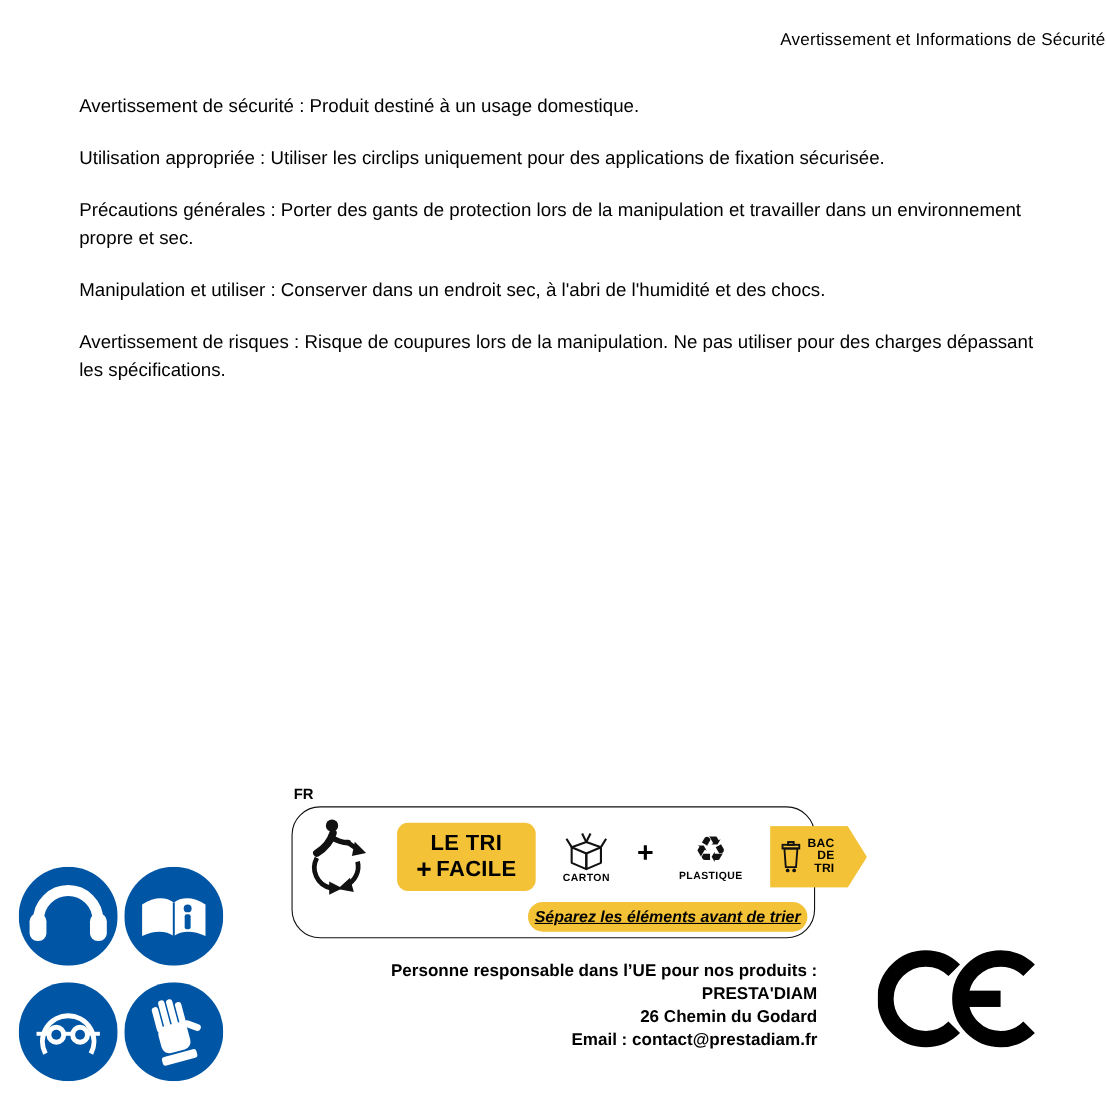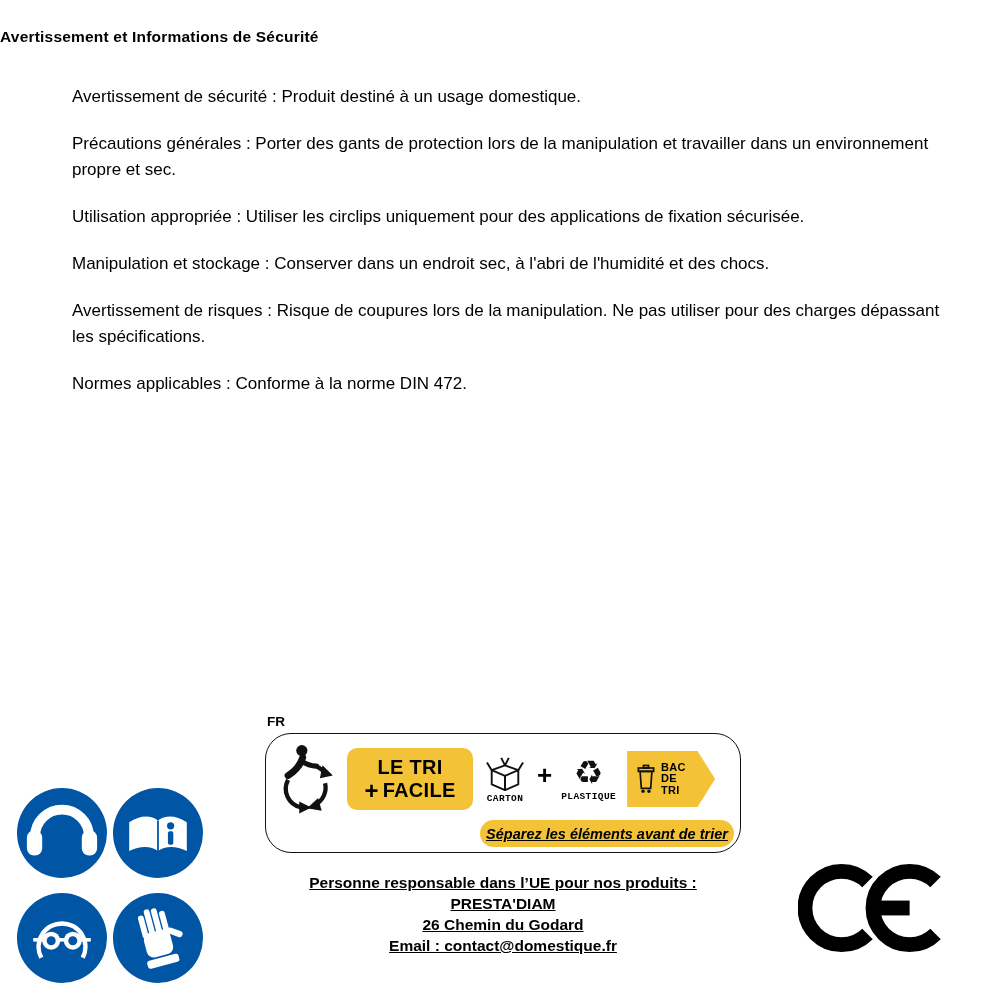--- a/index.html
+++ b/index.html
@@ -1,81 +1,80 @@
 <!DOCTYPE html>
 <html><head>
 <meta charset="utf-8">
 <style>
   html,body{margin:0;padding:0;background:#fff;}
   .page{
     position:relative;width:1005px;height:1005px;background:#ffffff;
     font-family:"Liberation Sans",sans-serif;color:#000;overflow:hidden;
   }
   .title{
-    position:absolute;top:28px;left:0;width:100%;text-align:left;
-    font-size:15.5px;font-weight:bold;margin:0;letter-spacing:.2px;
+    position:absolute;top:28px;left:0;width:100%;text-align:right;
+    font-size:15.5px;font-weight:normal;margin:0;letter-spacing:.2px;
   }
   .body-text{position:absolute;top:84px;left:72px;width:868px;}
   .body-text p{margin:0 0 21px 0;font-size:17px;line-height:26px;}
 
   
   .m-icon{position:absolute;width:90px;height:90px;}
 
   
   .fr-code{position:absolute;left:267px;top:714px;font-size:13.5px;font-weight:bold;}
   .sort-label{
     position:absolute;left:265px;top:733px;width:476px;height:120px;
     background:#fff;border:1.5px solid #111;border-radius:26px;box-sizing:border-box;
   }
-  .label-row{display:flex;align-items:center;height:82px;padding:4px 4px 0 10px;gap:9px;}
+  .label-row{display:flex;align-items:center;height:82px;padding:4px 4px 0 10px;gap:23px;text-align:right;}
   .triman{width:62px;height:74px;flex:0 0 auto;}
   .tri-facile{
     background:#F3C237;border-radius:10px;width:126px;height:62px;flex:0 0 auto;
     display:flex;flex-direction:column;align-items:center;justify-content:center;
     font-weight:800;font-size:20px;line-height:23px;letter-spacing:.3px;
   }
   .tri-facile .row2{display:flex;align-items:center;gap:4px;}
   .tri-facile .plus{font-size:24px;font-weight:900;line-height:20px;}
   .material{display:flex;flex-direction:column;align-items:center;gap:1px;flex:0 0 auto;}
-  .material .cap{font-size:9.5px;font-weight:bold;letter-spacing:.4px;font-family:Liberation Mono, monospace;}
+  .material .cap{font-size:9.5px;font-weight:bold;letter-spacing:.4px;}
   .sep-plus{font-size:26px;font-weight:bold;flex:0 0 auto;margin-top:-8px;}
   .recycle-glyph{font-size:33px;line-height:34px;color:#111;
     font-family:"DejaVu Sans","Liberation Sans",sans-serif;}
   .bac-tag{
     width:88px;height:56px;background:#F3C237;flex:0 0 auto;margin-left:2px;
     clip-path:polygon(0 0,80% 0,100% 50%,80% 100%,0 100%);
     display:flex;align-items:center;gap:4px;padding-left:8px;box-sizing:border-box;
   }
   .bac-text{display:flex;flex-direction:column;font-size:11px;font-weight:800;line-height:11.5px;letter-spacing:.2px;}
   .label-tagline{
     position:absolute;right:6px;bottom:5px;width:254px;height:27px;background:#F3C237;
     border-radius:14px;display:flex;align-items:center;justify-content:center;
     font-style:italic;font-weight:bold;font-size:14.5px;white-space:nowrap;text-decoration:underline;
   }
 
   .responsible{
-    position:absolute;top:872px;left:263px;width:480px;text-align:center;
-    font-size:15.5px;font-weight:bold;line-height:21px;text-decoration:underline;
+    position:absolute;top:872px;left:263px;width:480px;text-align:right;
+    font-size:15.5px;font-weight:bold;line-height:21px;
   }
   .ce-mark{position:absolute;left:798px;top:850px;}
 </style>
 </head>
 <body>
 
 <div class="page">
 
   <h1 class="title">Avertissement et Informations de Sécurité</h1>
 
   <div class="body-text">
     <p>Avertissement de sécurité : Produit destiné à un usage domestique.</p>
+    <p>Utilisation appropriée : Utiliser les circlips uniquement pour des applications de fixation sécurisée.</p>
     <p>Précautions générales : Porter des gants de protection lors de la manipulation et travailler dans un environnement propre et sec.</p>
-    <p>Utilisation appropriée : Utiliser les circlips uniquement pour des applications de fixation sécurisée.</p>
-    <p>Manipulation et stockage : Conserver dans un endroit sec, à l'abri de l'humidité et des chocs.</p>
+    <p>Manipulation et utiliser : Conserver dans un endroit sec, à l'abri de l'humidité et des chocs.</p>
     <p>Avertissement de risques : Risque de coupures lors de la manipulation. Ne pas utiliser pour des charges dépassant les spécifications.</p>
-    <p>Normes applicables : Conforme à la norme DIN 472.</p>
   </div>
 
   <svg class="m-icon" style="left:17px;top:788px;" viewBox="0 0 100 100">
     <circle cx="50" cy="50" r="50" fill="#0055A4"></circle>
     <path d="M20,54 A30,30 0 0 1 80,54" fill="none" stroke="#fff" stroke-width="11"></path>
     <rect x="11" y="47" width="17" height="28" rx="8" fill="#fff"></rect>
     <rect x="72" y="47" width="17" height="28" rx="8" fill="#fff"></rect>
   </svg>
 
   <svg class="m-icon" style="left:113px;top:788px;" viewBox="0 0 100 100">
@@ -177,21 +176,21 @@
       </div>
     </div>
 
     <div class="label-tagline">Séparez les éléments avant de trier</div>
   </div>
 
   <div class="responsible">
     <div>Personne responsable dans l’UE pour nos produits :</div>
     <div>PRESTA'DIAM</div>
     <div>26 Chemin du Godard</div>
-    <div>Email : contact@domestique.fr</div>
+    <div>Email : contact@prestadiam.fr</div>
   </div>
 
   <svg class="ce-mark" width="150" height="116" viewBox="0 0 172 120">
     <path d="M79.7,30.3 A42,42 0 1 0 79.7,89.7" fill="none" stroke="#000" stroke-width="17"></path>
     <path d="M157.7,30.3 A42,42 0 1 0 157.7,89.7" fill="none" stroke="#000" stroke-width="17"></path>
     <rect x="86" y="51.5" width="42" height="17" fill="#000"></rect>
   </svg>
 
 </div>
 

